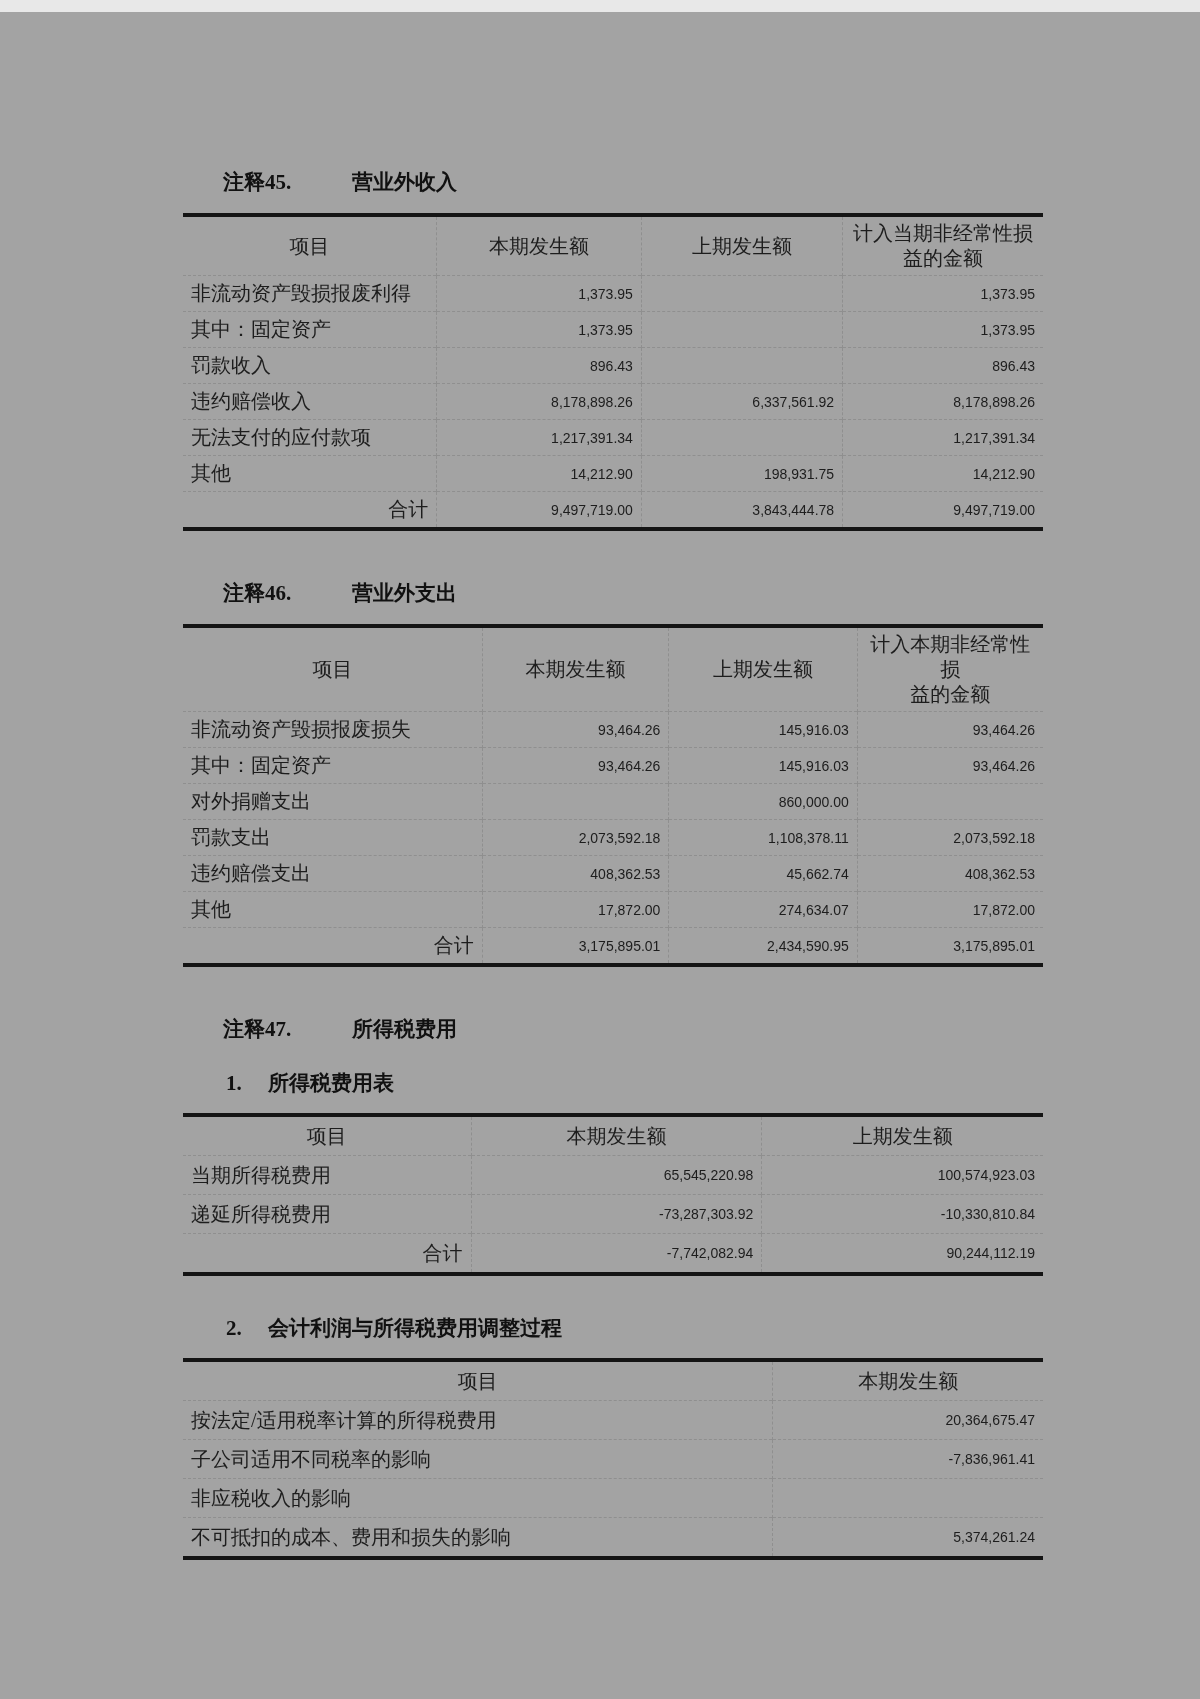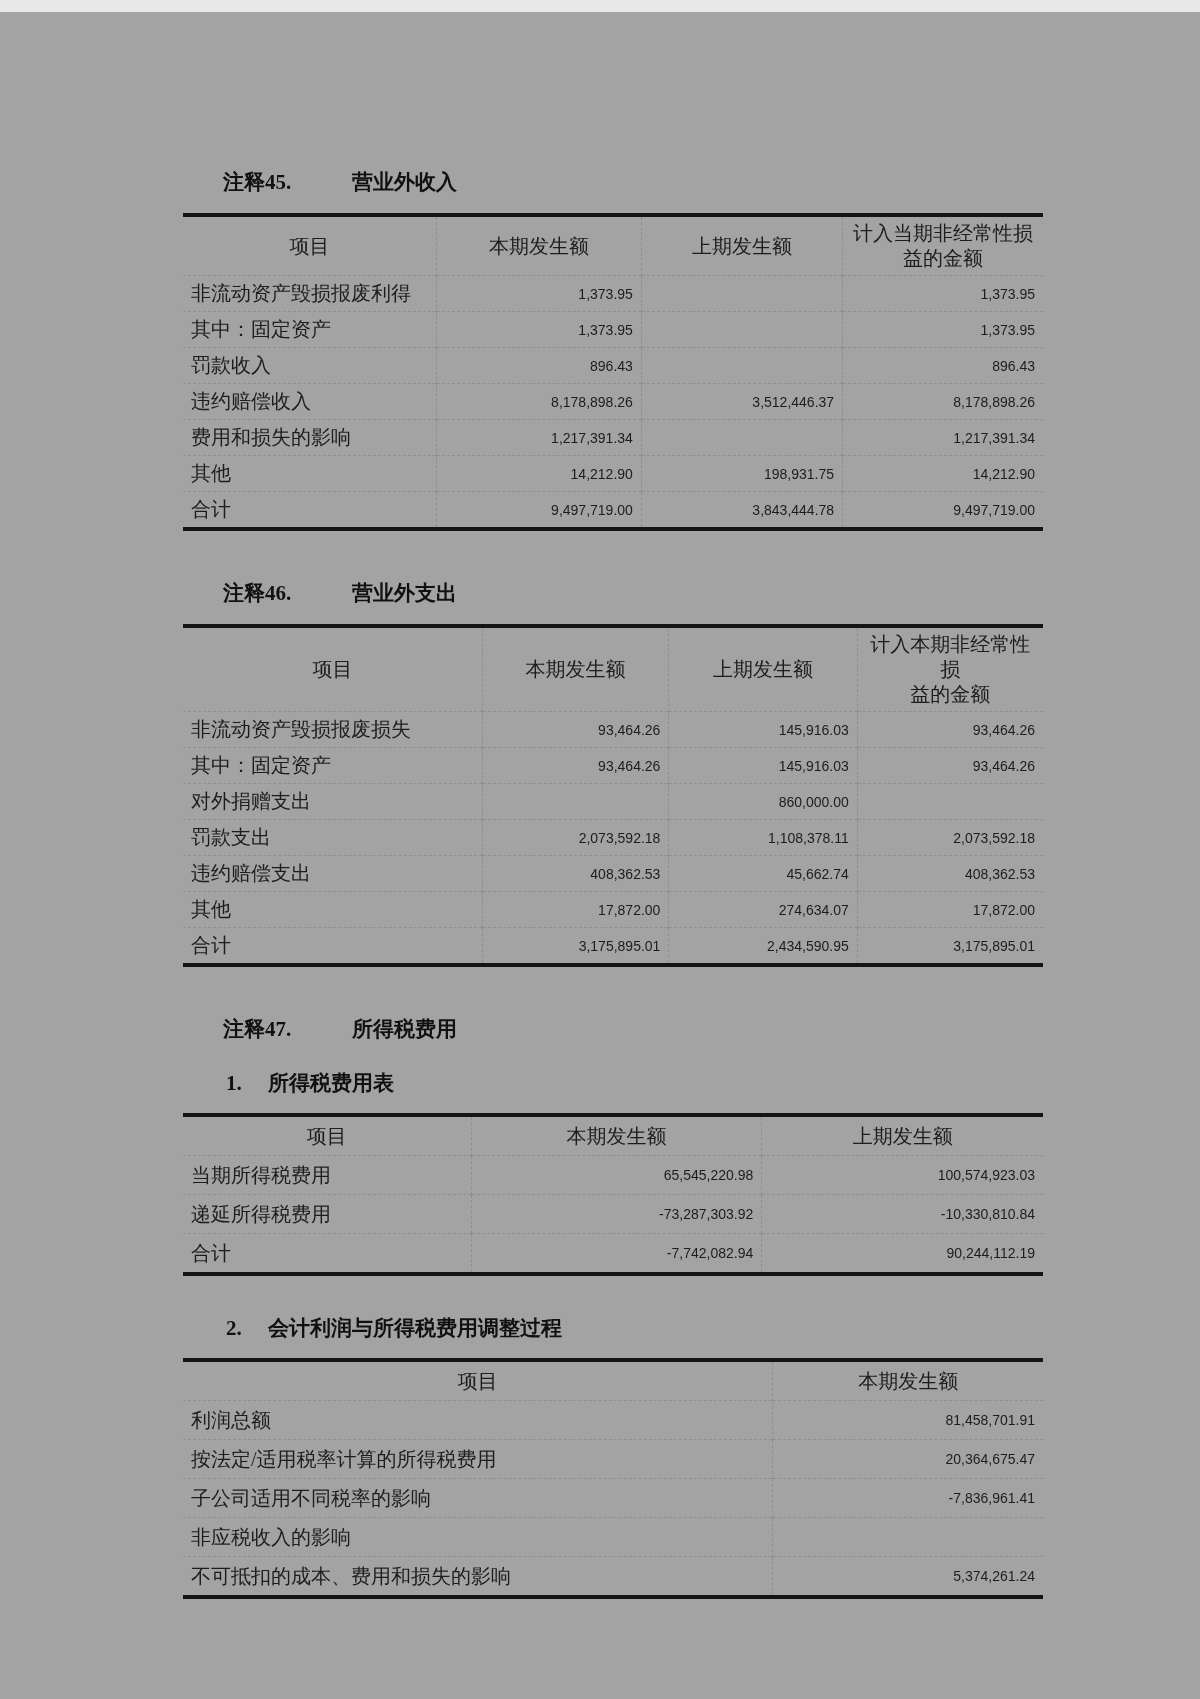--- a/index.html
+++ b/index.html
@@ -67,21 +67,21 @@
   table.fin th + th,
   table.fin td + td{border-left:1px dashed #8f8f8f;}
   table.fin tbody td{border-top:1px dashed #8f8f8f;}
   td.lbl{text-align:left;}
   td.num{
     text-align:right;
     font-family:"Liberation Sans","DejaVu Sans",sans-serif;
     font-size:14px;
     padding-right:12px;
   }
-  td.total-lbl{text-align:left;}
+  td.total-lbl{text-align:right;}
 </style>
 </head>
 <body>
 
 <div class="page">
   <div class="content">
 
     <div class="note-block">
       <div class="note-title">
         <span class="note-no">注释45.</span>
@@ -118,25 +118,25 @@
             </tr>
             <tr>
               <td class="lbl">罚款收入</td>
               <td class="num">896.43</td>
               <td class="num"></td>
               <td class="num">896.43</td>
             </tr>
             <tr>
               <td class="lbl">违约赔偿收入</td>
               <td class="num">8,178,898.26</td>
-              <td class="num">3,512,446.37</td>
+              <td class="num">6,337,561.92</td>
               <td class="num">8,178,898.26</td>
             </tr>
             <tr>
-              <td class="lbl">费用和损失的影响</td>
+              <td class="lbl">无法支付的应付款项</td>
               <td class="num">1,217,391.34</td>
               <td class="num"></td>
               <td class="num">1,217,391.34</td>
             </tr>
             <tr>
               <td class="lbl">其他</td>
               <td class="num">14,212.90</td>
               <td class="num">198,931.75</td>
               <td class="num">14,212.90</td>
             </tr>
@@ -270,24 +270,20 @@
             <col style="width: 31.4%;">
           </colgroup>
           <thead>
             <tr>
               <th>项目</th>
               <th>本期发生额</th>
             </tr>
           </thead>
           <tbody>
             <tr>
-              <td class="lbl">利润总额</td>
-              <td class="num">81,458,701.91</td>
-            </tr>
-            <tr>
               <td class="lbl">按法定/适用税率计算的所得税费用</td>
               <td class="num">20,364,675.47</td>
             </tr>
             <tr>
               <td class="lbl">子公司适用不同税率的影响</td>
               <td class="num">-7,836,961.41</td>
             </tr>
             <tr>
               <td class="lbl">非应税收入的影响</td>
               <td class="num"></td>

